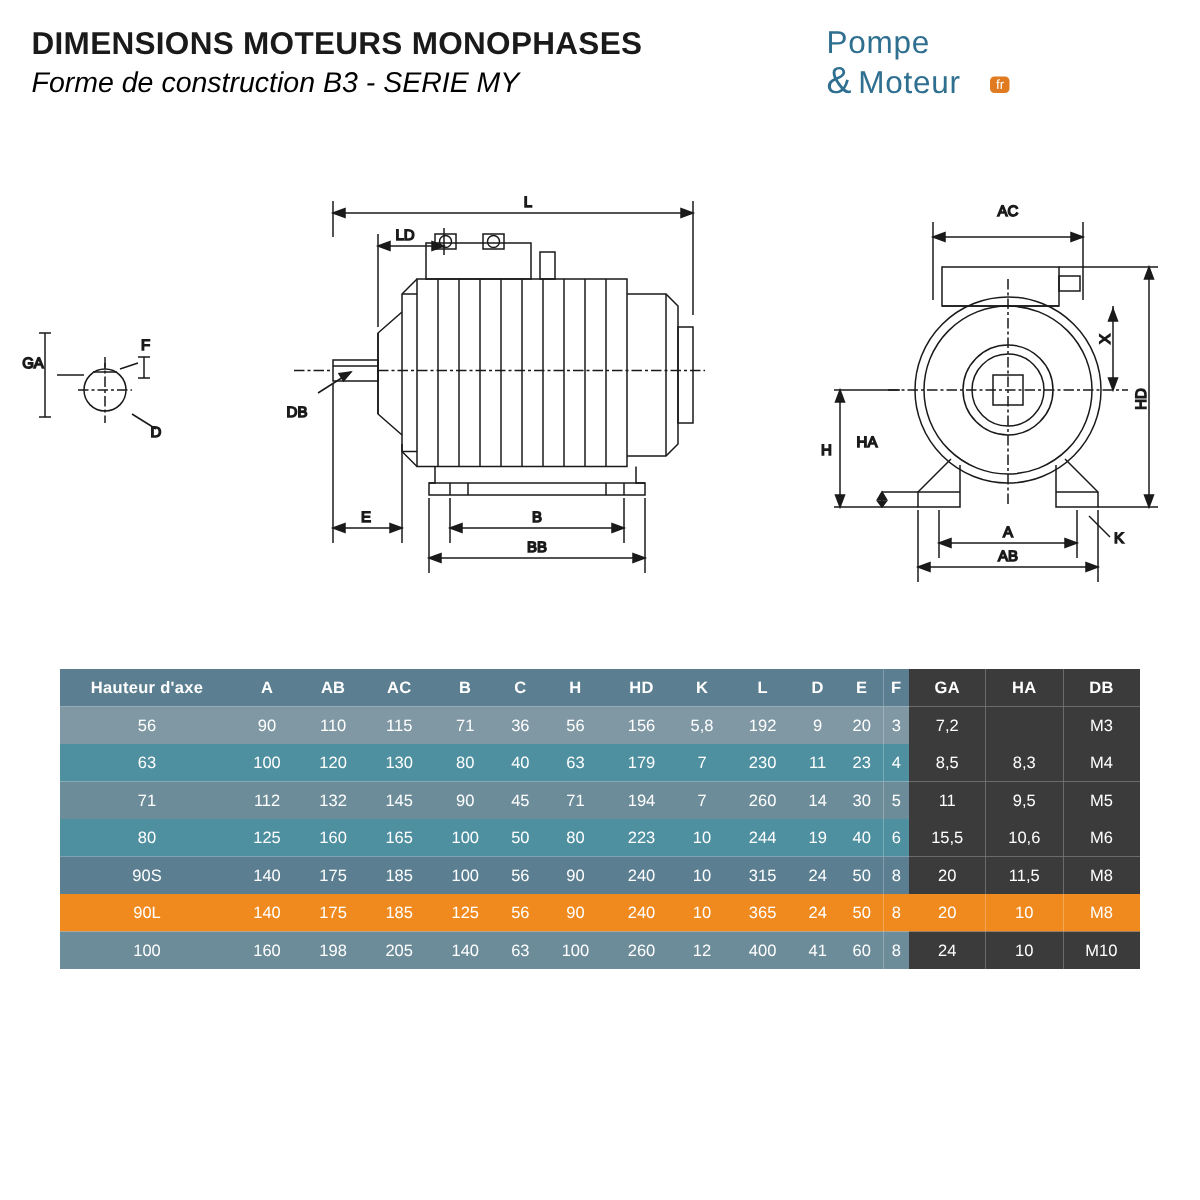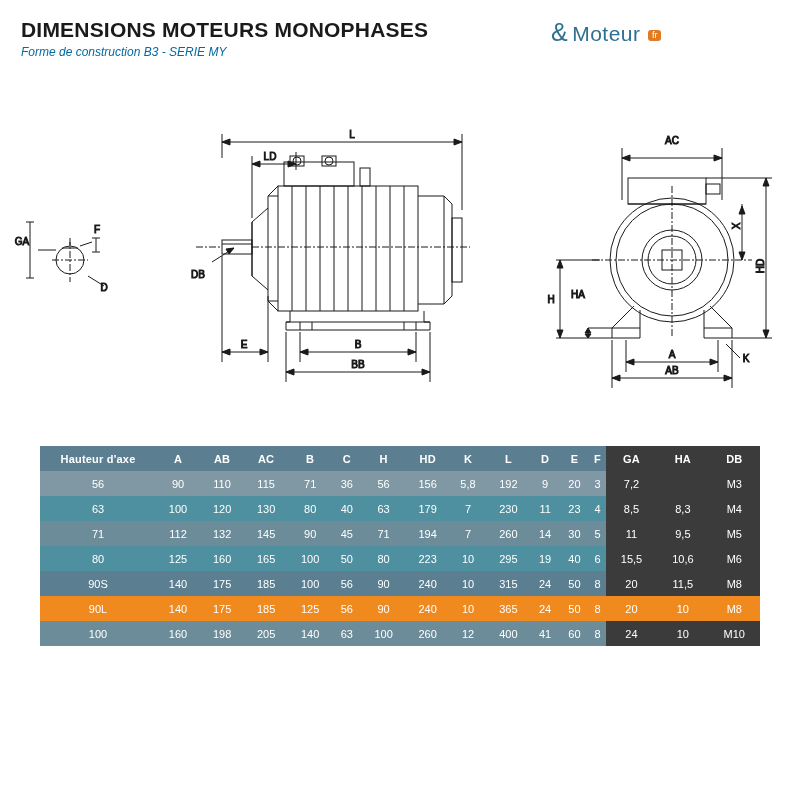--- a/index.html
+++ b/index.html
@@ -31,23 +31,23 @@
   }
   .title {
     font-size: 21px;
     font-weight: bold;
     letter-spacing: 0.2px;
     color: #1a1a1a;
     margin: 0;
     line-height: 1.1;
   }
   .subtitle {
-    font-size: 12px;
+    font-size: 19px;
     font-style: italic;
-    color: #0369a1;
+    color: #000000;
     margin-top: 4px;
   }
   .logo {
     position: absolute;
     right: 0;
     top: 0;
     text-align: left;
     width: 210px;
   }
   .logo-line1 {
@@ -66,21 +66,21 @@
     font-size: 25px;
     color: #2f6f8f;
   }
   .logo-fr {
     display: inline-block;
     background: #e07b22;
     color: #ffffff;
     font-size: 9px;
     border-radius: 3px;
     padding: 0px 4px 1px 4px;
-    margin-left: 3px;
+    margin-left: 15px;
     vertical-align: 3px;
   }
 
   
   .drawing {
     position: absolute;
     top: 100px;
     left: 0;
     width: 800px;
     height: 330px;
@@ -137,20 +137,21 @@
 </head>
 <body>
 
 <div class="page">
 
   <div class="header">
     <div class="title">DIMENSIONS MOTEURS MONOPHASES</div>
     <div class="subtitle">Forme de construction B3 - SERIE MY</div>
 
     <div class="logo">
+      <div class="logo-line1">Pompe</div>
       <div>
         <span class="logo-amp">&amp;</span>
         <span class="logo-line2">Moteur</span>
         <span class="logo-fr">fr</span>
       </div>
     </div>
   </div>
 
   <div class="drawing">
     <svg width="800" height="330" viewBox="0 0 800 330" xmlns="http://www.w3.org/2000/svg">
@@ -421,21 +422,21 @@
           <tr class="row-d">
             <td class="first-col">80</td>
             <td>125</td>
             <td>160</td>
             <td>165</td>
             <td>100</td>
             <td>50</td>
             <td>80</td>
             <td>223</td>
             <td>10</td>
-            <td>295</td>
+            <td>244</td>
             <td>19</td>
             <td>40</td>
             <td>6</td>
             <td class="dk">15,5</td>
             <td class="dk">10,6</td>
             <td class="dk">M6</td>
           </tr>
           <tr class="row-e">
             <td class="first-col">90S</td>
             <td>140</td>

